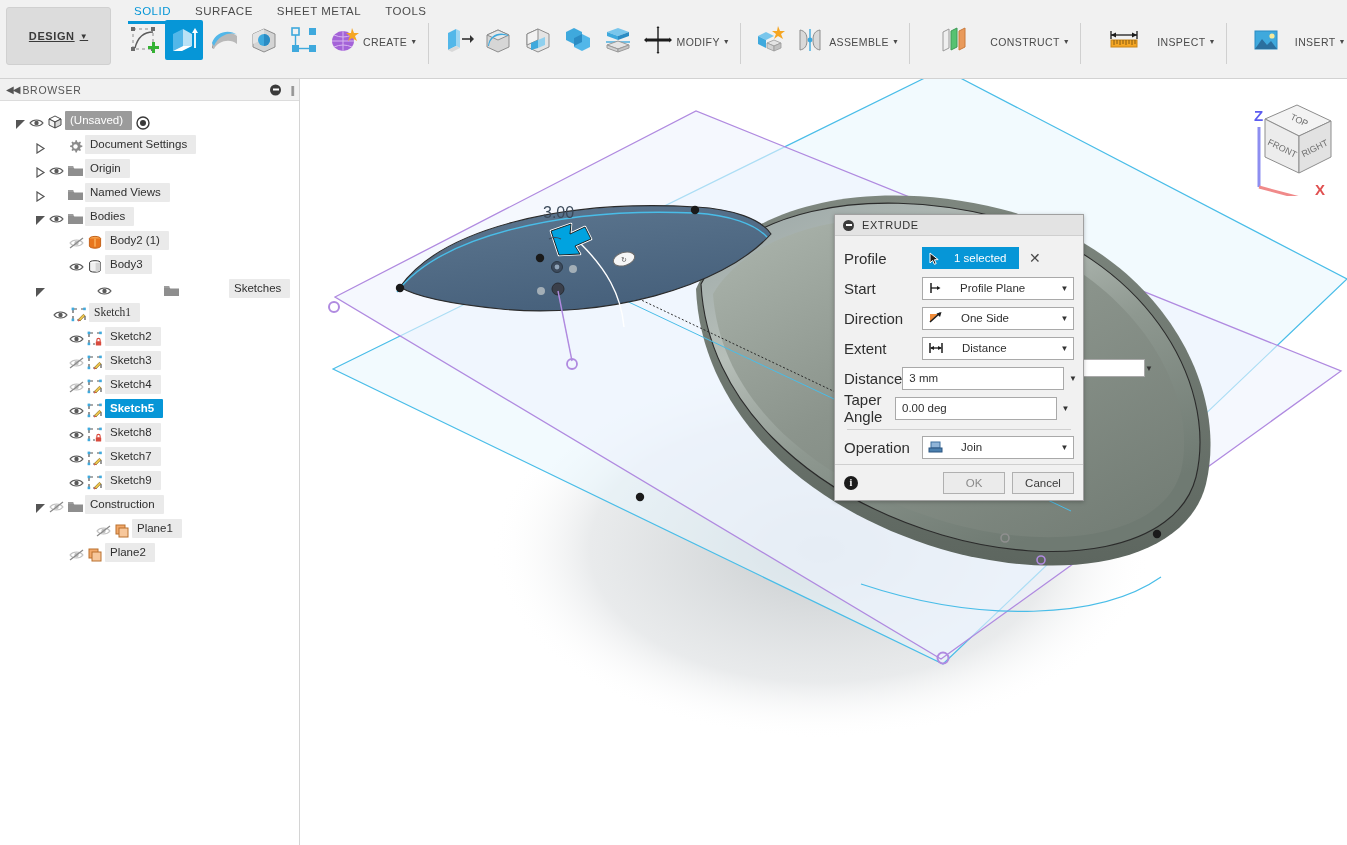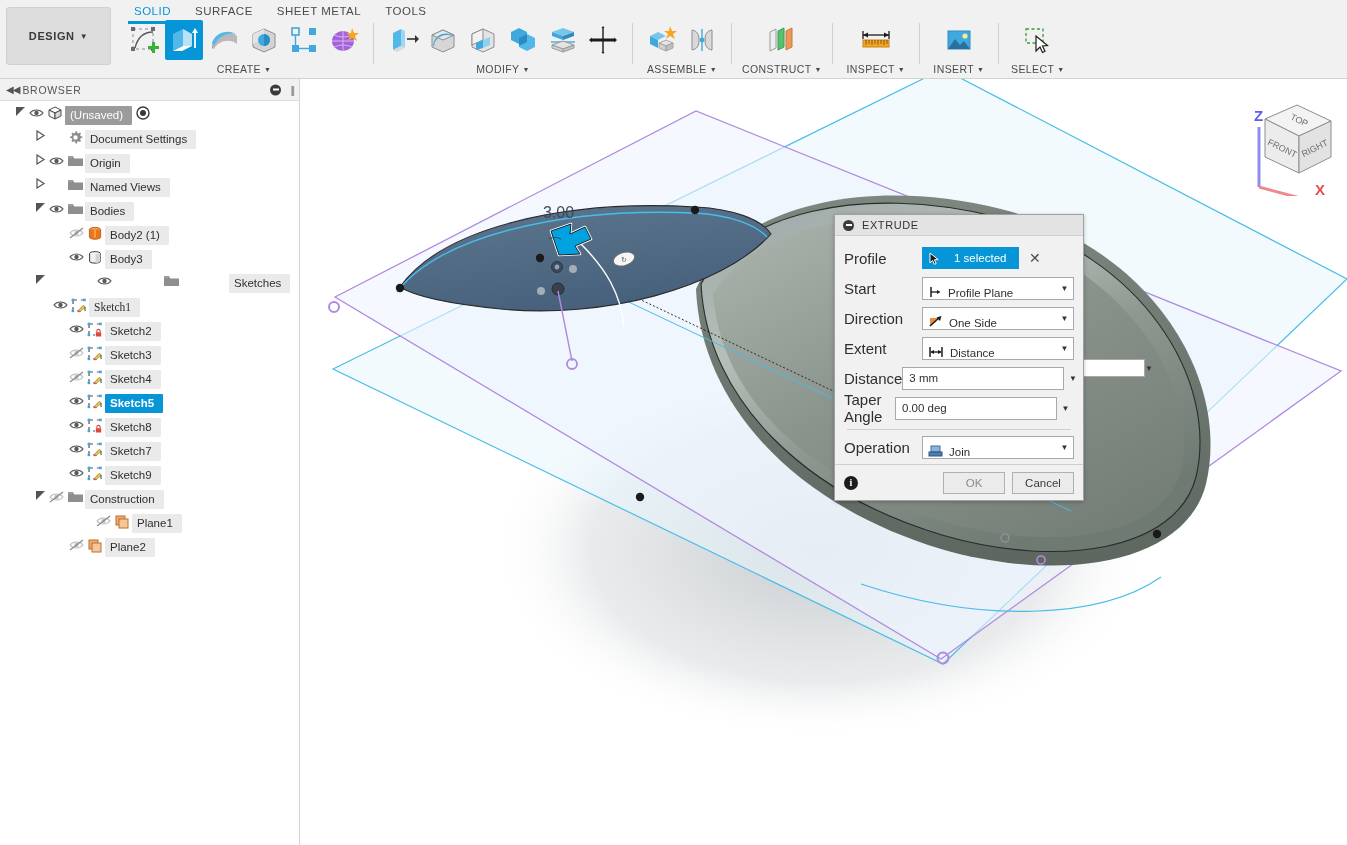--- a/index.html
+++ b/index.html
@@ -14,37 +14,37 @@
   
   .toolbar {
     position: absolute; left: 0; top: 0; width: 1347px; height: 79px;
     background: #f1f1f1; border-bottom: 1px solid #d2d2d2;
     display: flex; align-items: flex-start;
   }
   .design-btn {
     margin: 7px 8px 0 6px; width: 105px; height: 58px;
     background: #dcdcdc; border: 1px solid #d0d0d0; border-radius: 3px;
     display: flex; align-items: center; justify-content: center;
-    font-size: 11px; font-weight: bold; color: #3a3a3a; letter-spacing: .6px;
+    font-size: 11px; font-weight: bold; color: #3a3a3a; letter-spacing: .6px; text-decoration: underline;
   }
   .design-btn .caret { margin-left: 5px; font-size: 8px; }
 
   .tabs { position: absolute; left: 122px; top: 2px; display: flex; }
   .tab {
     font-size: 11.5px; color: #4b4b4b; padding: 3px 12px 5px 12px;
     letter-spacing: .5px; position: relative; white-space: nowrap;
   }
   .tab.active { color: #0696d7; font-weight: normal; }
   .tab.active::after {
     content: ""; position: absolute; left: 6px; right: 6px; bottom: -2px;
     height: 3px; background: #0696d7;
   }
 
   .ribbon { position: absolute; left: 122px; top: 20px; display: flex; align-items: flex-start; height: 58px; }
-  .group { display: flex; flex-direction: column; align-items: center; position: relative; padding: 0 3px; }
+  .group { display: flex; flex-direction: row; align-items: center; position: relative; padding: 0 3px; }
   .group .icons { display: flex; align-items: flex-start; gap: 2px; height: 42px; }
   .group .glabel {
     font-size: 10.5px; color: #4b4b4b; margin-top: 1px; letter-spacing: .4px;
     display: flex; align-items: center; gap: 3px; white-space: nowrap;
   }
   .glabel .caret { font-size: 7px; }
   .sep { width: 1px; align-self: stretch; background: #d0d0d0; margin: 3px 7px 14px 7px; }
   .tbtn {
     width: 38px; height: 40px; display: flex; align-items: center; justify-content: center;
     border-radius: 2px;
@@ -68,21 +68,21 @@
     width: 11px; height: 11px; border-radius: 50%; background: #3b3b3b;
     display: flex; align-items: center; justify-content: center;
   }
   .browser-head .minus i { display: block; width: 6px; height: 1.6px; background: #fff; }
   .browser-head .grip {
     position: absolute; right: 6px; top: 50%; transform: translateY(-50%);
     font-size: 11px; color: #888; letter-spacing: -2px;
   }
 
   .tree { padding-top: 5px; font-size: 11.5px; color: #2f2f2f; }
-  .node { display: flex; align-items: flex-start; height: 24px; position: relative; }
+  .node { display: flex; align-items: flex-end; height: 24px; position: relative; }
   .node .arrow { width: 13px; display: flex; align-items: center; justify-content: center; }
   .node .eye { width: 18px; display: flex; align-items: center; justify-content: center; }
   .node .nicon { width: 20px; display: flex; align-items: center; justify-content: center; }
   .node .lbl {
     background: #eaeaea; padding: 3px 9px 3px 5px; border-radius: 1px;
     white-space: nowrap; line-height: 1.1;
   }
   .node.selected .lbl { background: #0696d7; color: #fff; font-weight: bold; }
   .node.root .lbl { background: #9b9b9b; color: #fff; }
   .node .radio { margin-left: 4px; }
@@ -133,21 +133,21 @@
 
   .selbtn {
     background: #0696d7; color: #fff; height: 22px; min-width: 97px;
     display: flex; align-items: center; gap: 14px; padding: 0 10px 0 7px;
     font-size: 11.5px;
   }
   .xbtn { margin-left: 10px; font-size: 14px; color: #4a4a4a; line-height: 1; }
 
   .combo {
     flex: 1; height: 23px; background: #fff; border: 1px solid #a9a9a9;
-    display: flex; align-items: flex-end; padding-left: 5px; gap: 6px; position: relative;
+    display: flex; align-items: center; padding-left: 5px; gap: 18px; position: relative;
   }
   .combo .ctext { font-size: 11.5px; color: #2f2f2f; }
   .combo .ccaret {
     position: absolute; right: 0; top: 0; bottom: 0; width: 17px;
     display: flex; align-items: center; justify-content: center;
     font-size: 8px; color: #333;
   }
   .field-wrap { flex: 1; display: flex; align-items: center; }
   .field {
     flex: 1; height: 23px; background: #fff; border: 1px solid #a9a9a9;

